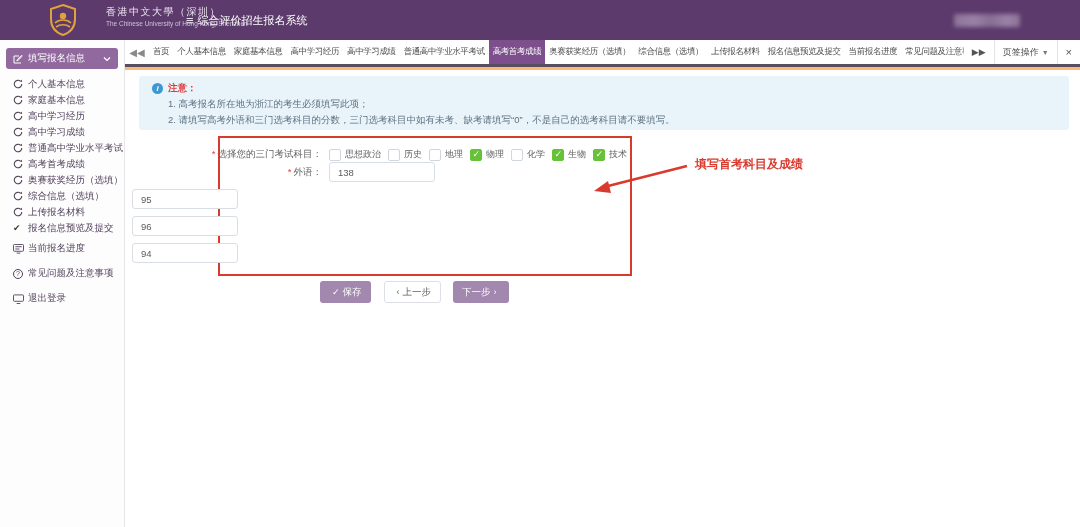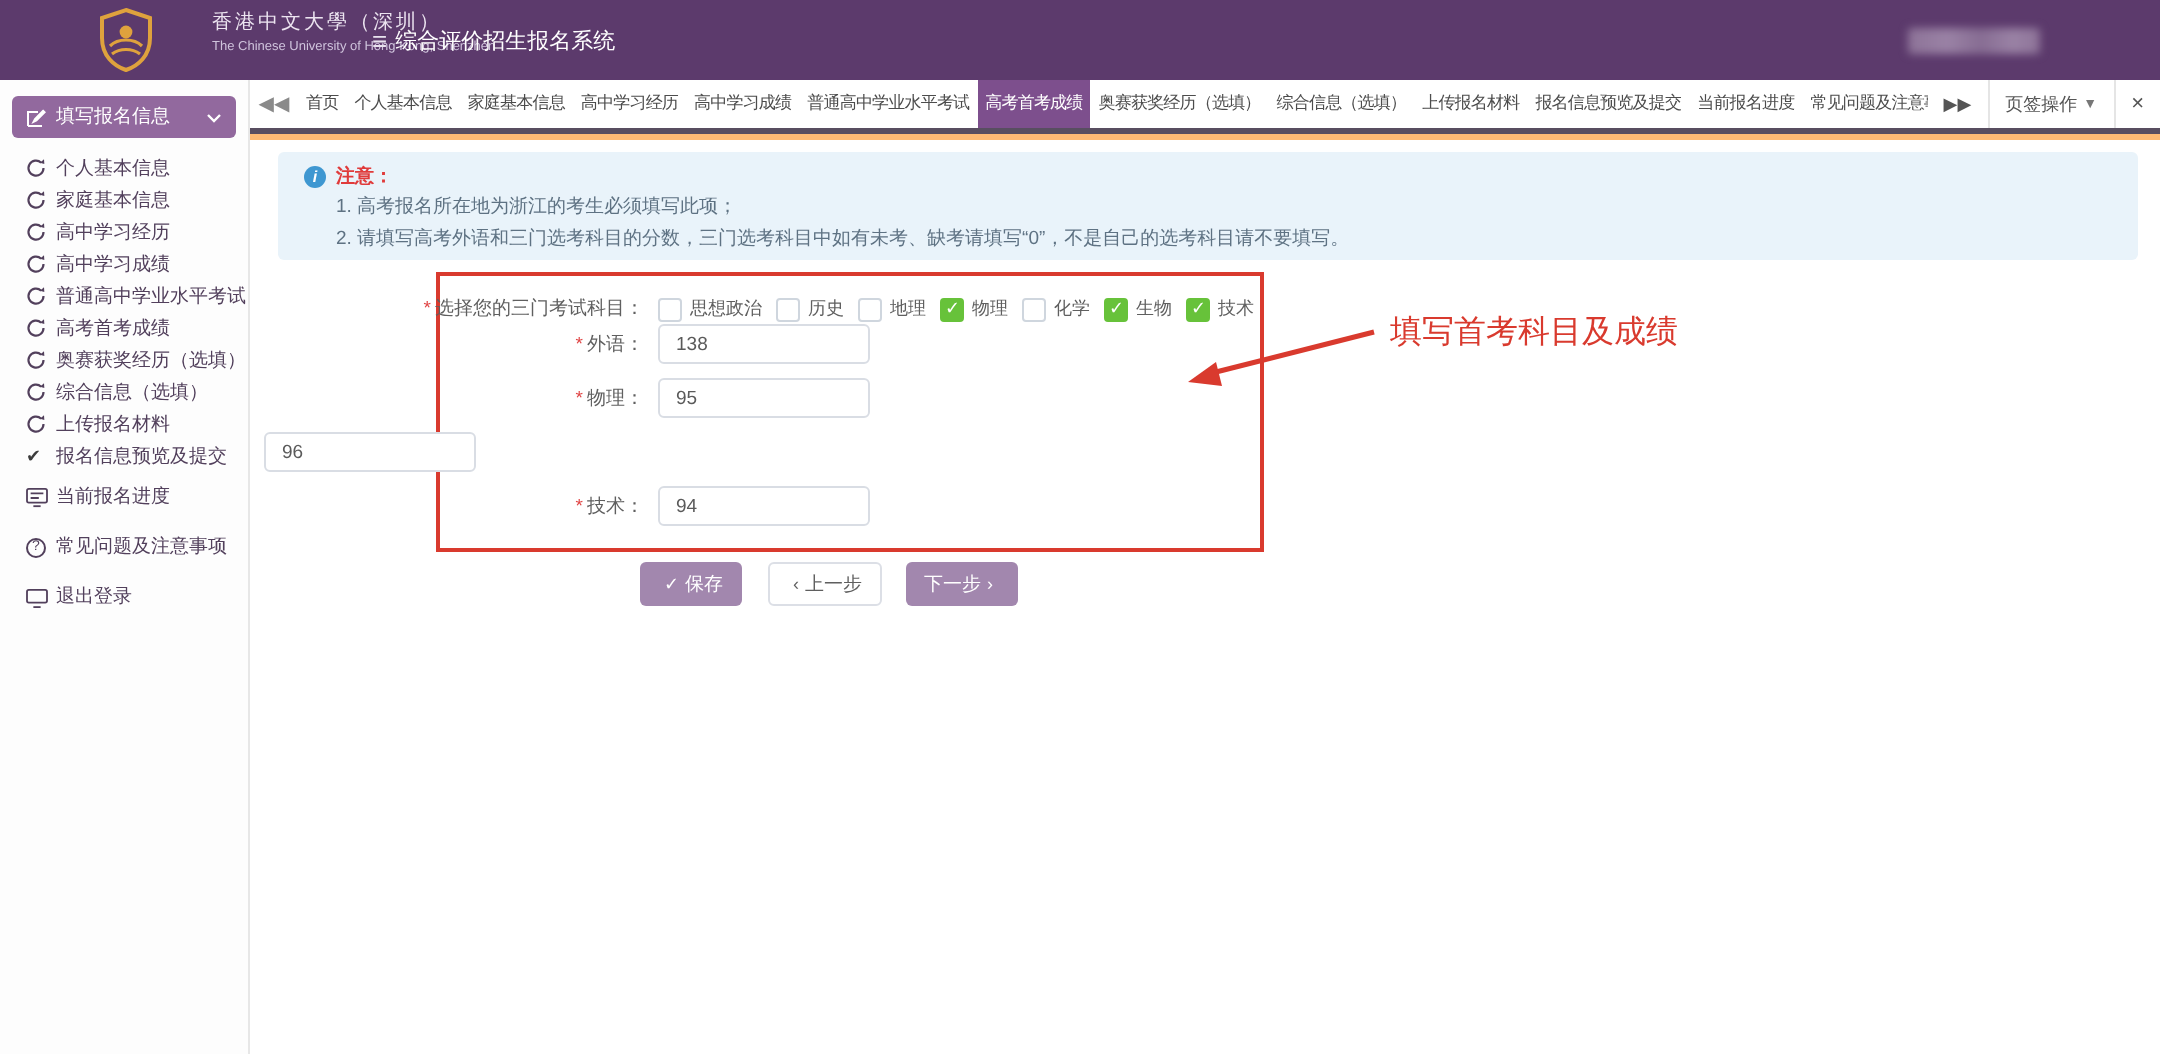--- a/index.html
+++ b/index.html
@@ -82,21 +82,21 @@
   .btn-row { position:absolute; left:195px; top:211px; display:flex; align-items:center; }
   .btn { height:22px; border-radius:3px; font-size:9.5px; display:flex; align-items:center;
     justify-content:center; cursor:pointer; border:none;
     font-family:"Liberation Sans","DejaVu Sans",sans-serif; }
   .btn .bic { font-size:9px; margin:0 3px; }
   .btn-primary { background:#a287ae; color:#fff; padding:0 9px; }
   .btn-plain { background:#fff; color:#5f5f5f; border:1px solid #dcdfe6; padding:0 9px; margin-left:13px; }
   .btn-next { margin-left:12px;align-items:center; }
 
   .annotation-text { position:absolute; left:570px; top:86px; color:#d93a2e;
-    font-size:16px; font-weight:normal; }
+    font-size:12px; font-weight:bold; }
   .arrow-svg { position:absolute; left:0; top:0; width:955px; height:457px; pointer-events:none; }
 </style>
 </head>
 <body>
 
 <div class="screen">
 
   <header class="topbar">
     <svg class="logo" width="34" height="34" viewBox="0 0 34 34">
       <path d="M17 2 L29 6 V16 C29 25 23 30 17 32 C11 30 5 25 5 16 V6 Z" fill="none" stroke="#dfa23d" stroke-width="2"></path>
@@ -314,28 +314,26 @@
           <span class="ck-label">技术</span>
         </span>
       </span>
     </div>
 
     <div class="form-row" style="top:92px;">
       <span class="f-label"><i class="ast">*</i><span>外语：</span></span>
       <input class="f-input" readonly="" value="138" style="">
     </div>
     <div class="form-row" style="top:119px;">
-      <span class="f-label"><i class="ast">*</i><span>物理：</span></span>
       <input class="f-input" readonly="" value="95" style="">
     </div>
     <div class="form-row" style="top:146px;">
       <input class="f-input" readonly="" value="96" style="">
     </div>
     <div class="form-row" style="top:173px;">
-      <span class="f-label"><i class="ast">*</i><span>技术：</span></span>
       <input class="f-input" readonly="" value="94" style="">
     </div>
 
     <div class="btn-row">
       <button class="btn btn-primary">
         <span class="bic">✓</span>
         <span>保存</span>
       </button>
       <button class="btn btn-plain">
         <span class="bic">‹</span>

